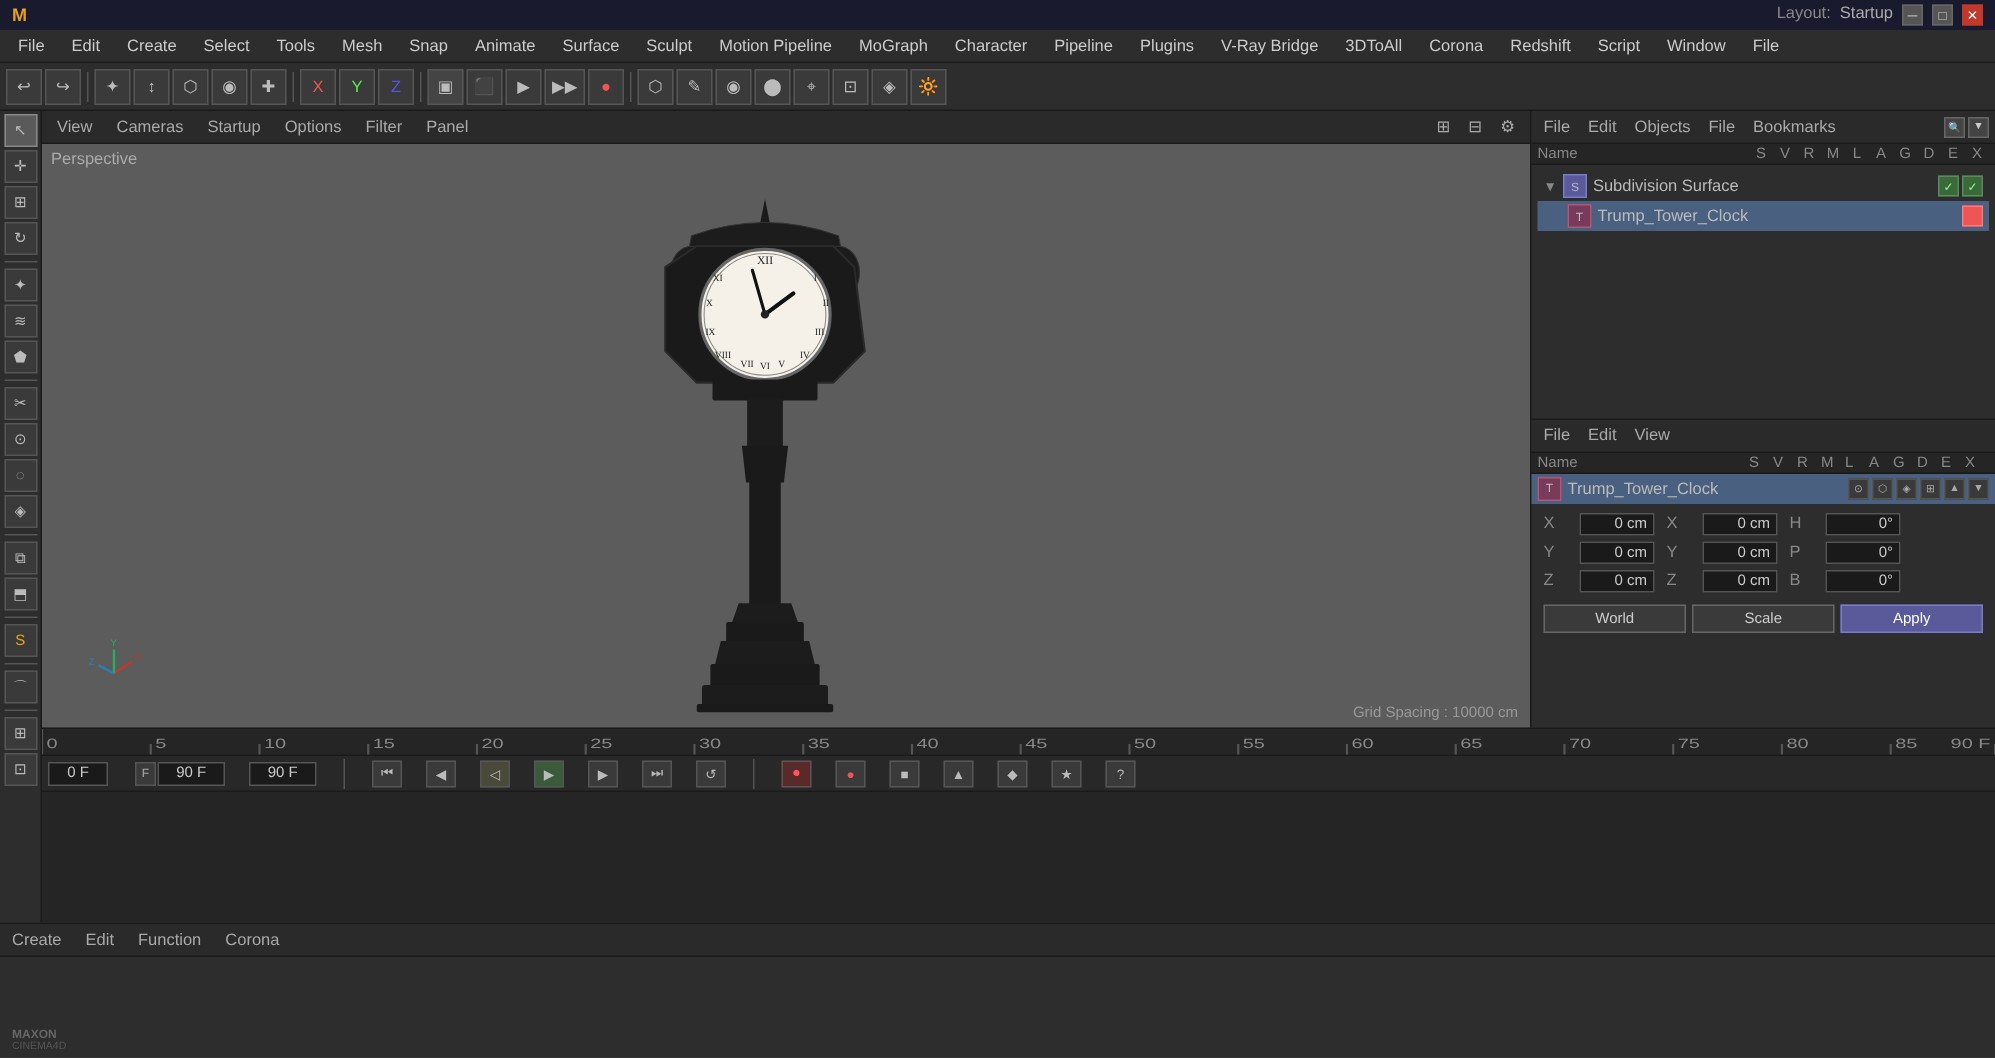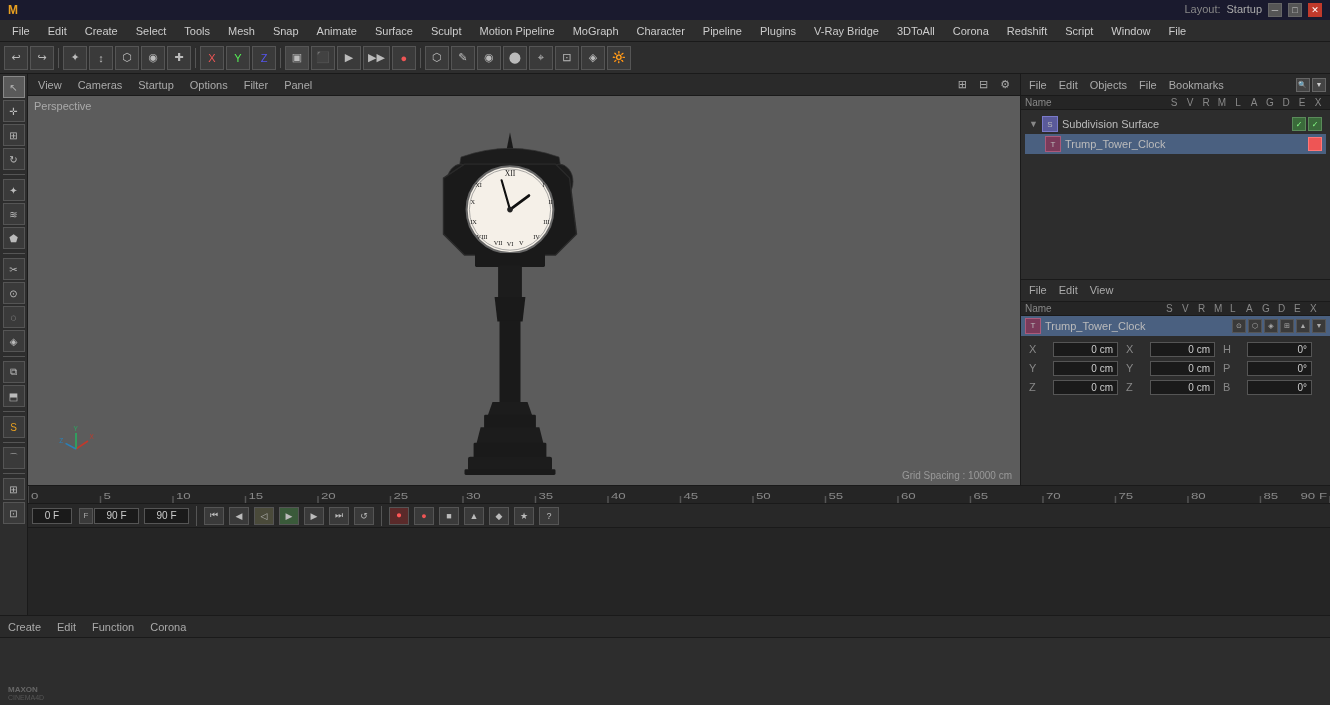--- a/index.html
+++ b/index.html
@@ -112,37 +112,37 @@
       padding: 0 4px; gap: 4px; border-bottom: 1px solid #1a1a1a;
     }
     #attributes-area { flex: 1; padding: 4px; overflow: auto; }
     .attr-row {
       display: flex; align-items: center; gap: 4px;
       padding: 2px 4px; font-size: 11px; color: #bbb;
     }
     .attr-label { width: 20px; color: #888; }
     .attr-input {
       background: #1a1a1a; border: 1px solid #555; color: #ccc;
-      padding: 1px 4px; font-size: 10px; width: 65px; text-align: right;
+      padding: 1px 4px; font-size: 10px; width: 50px; text-align: right;
     }
     .attr-icon { width: 14px; height: 14px; background: #444; border: 1px solid #666; display: flex; align-items: center; justify-content: center; font-size: 7px; cursor: pointer; }
 
     
     #timeline-area {
       height: 130px; background: #2d2d2d; border-top: 1px solid #1a1a1a;
       display: flex; flex-direction: column;
     }
     #timeline-ruler {
       height: 18px; background: #252525; border-bottom: 1px solid #1a1a1a;
       position: relative; overflow: hidden; display: flex; align-items: center;
       padding: 0 4px;
     }
     #timeline-controls {
       height: 24px; background: #282828; border-bottom: 1px solid #1a1a1a;
-      display: flex; align-items: center; padding: 0 4px; gap: 5px;
+      display: flex; align-items: center; padding: 0 4px; gap: 16px;
     }
     .tl-btn { width: 20px; height: 18px; background: #3a3a3a; border: 1px solid #555; display: flex; align-items: center; justify-content: center; cursor: pointer; color: #bbb; font-size: 9px; }
     .tl-input { width: 40px; height: 16px; background: #1a1a1a; border: 1px solid #555; color: #ccc; font-size: 10px; text-align: center; }
     #timeline-body { flex: 1; background: #252525; display: flex; }
 
     
     #bottom-bar {
       height: 90px; background: #2d2d2d; border-top: 1px solid #1a1a1a;
       display: flex; flex-direction: column;
     }
@@ -485,20 +485,25 @@
               </div>
               <div class="attr-row">
                 <div class="attr-label">Z</div>
                 <input class="attr-input" value="0 cm" readonly="" style="">
                 <div class="attr-label" style="margin-left:4px;">Z</div>
                 <input class="attr-input" value="0 cm" readonly="" style="">
                 <div class="attr-label" style="margin-left:4px;">B</div>
                 <input class="attr-input" value="0°" readonly="" style="">
               </div>
 
+              <div style="display:flex;gap:4px;margin-top:6px;padding:0 4px;">
+                <button style="flex:1;background:#3a3a3a;border:1px solid #666;color:#ccc;font-size:10px;padding:3px;cursor:pointer;">World</button>
+                <button style="flex:1;background:#3a3a3a;border:1px solid #666;color:#ccc;font-size:10px;padding:3px;cursor:pointer;">Scale</button>
+                <button style="flex:1;background:#5a5a9a;border:1px solid #7a7aca;color:#fff;font-size:10px;padding:3px;cursor:pointer;">Apply</button>
+              </div>
             </div>
           </div>
         </div>
       </div>
 
       <div id="timeline-area">
 
         <div id="timeline-ruler">
           <svg width="100%" height="18" viewBox="0 0 880 18" preserveAspectRatio="none" style="position:absolute;left:0;top:0;">
 

